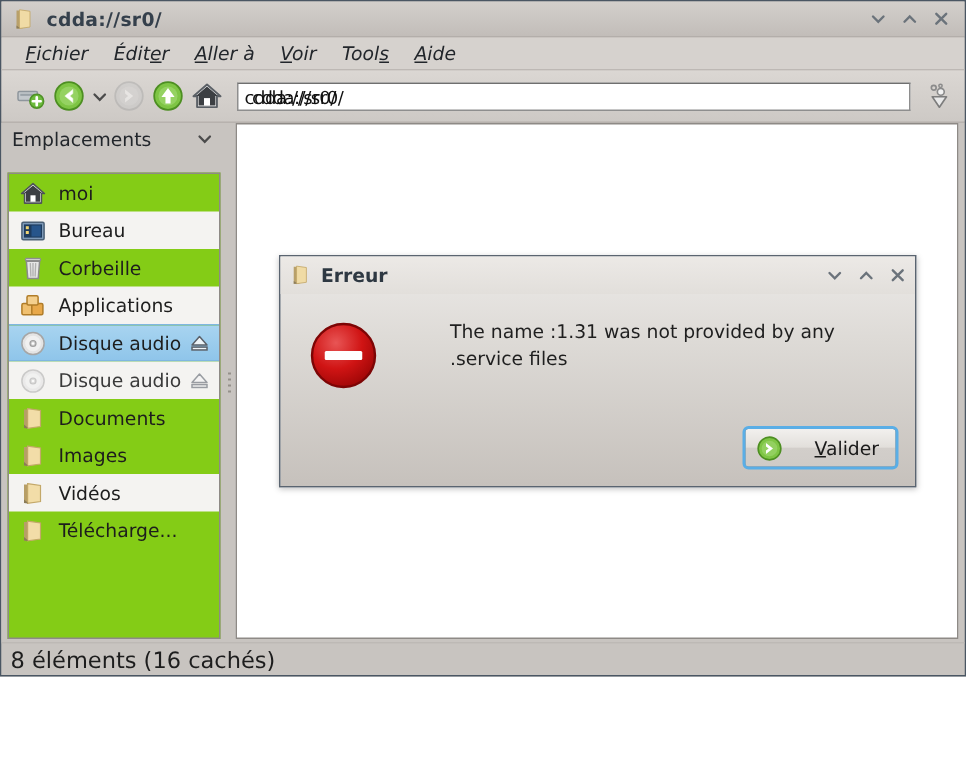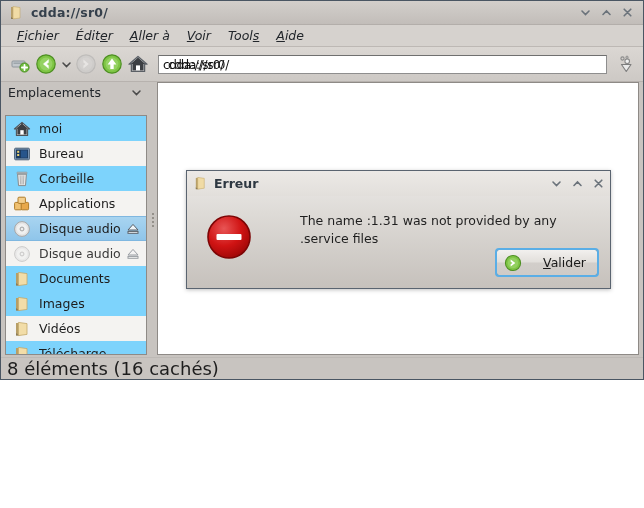--- a/index.html
+++ b/index.html
@@ -12,21 +12,21 @@
     font-size: 12px;
     color: #2b2b2b;
     overflow: hidden;
     position: relative;
   }
 
   
   #window {
     position: absolute;
     left: 0; top: 0;
-    width: 644px; height: 380px;
+    width: 644px; height: 451px;
     box-sizing: border-box;
     border: 1px solid #4a5663;
     background: #c8c4c0;
     display: flex;
     flex-direction: column;
   }
 
   
   .titlebar {
     height: 24px;
@@ -157,21 +157,21 @@
     font-size: 12.5px;
     color: #22262b;
   }
   .places-chev {
     margin-left: auto;
     display: flex; align-items: center;
   }
   .places-list {
     flex: 1;
     margin: 0 2px 2px 4px;
-    background: #7dd3fc;
+    background: #84cc16;
     border: 1px solid #8e8a86;
     box-sizing: border-box;
     overflow: hidden;
     position: relative;
   }
   .place {
     height: 25px;
     display: flex;
     align-items: center;
     padding-left: 6px;
@@ -237,29 +237,29 @@
   .statusbar {
     height: 21px;
     flex: none;
     background: #c8c4c0;
     display: flex;
     align-items: center;
     padding-left: 6px;
     border-top: 1px solid #bdb9b5;
   }
   .statusbar .stext {
-    font-size: 18px;
+    font-size: 15px;
     color: #1d1d1d;
   }
 
   
   #dialog {
     position: absolute;
     left: 186px; top: 170px;
-    width: 425px; height: 119px;
+    width: 425px; height: 155px;
     box-sizing: border-box;
     border: 1px solid #5a6470;
     background: linear-gradient(to bottom, #eceae8 0%, #dedbd7 35%, #c6c1bc 100%);
     display: flex;
     flex-direction: column;
     box-shadow: 0 1px 4px rgba(0,0,0,.25);
   }
   .dlg-title {
     height: 25px;
     flex: none;

